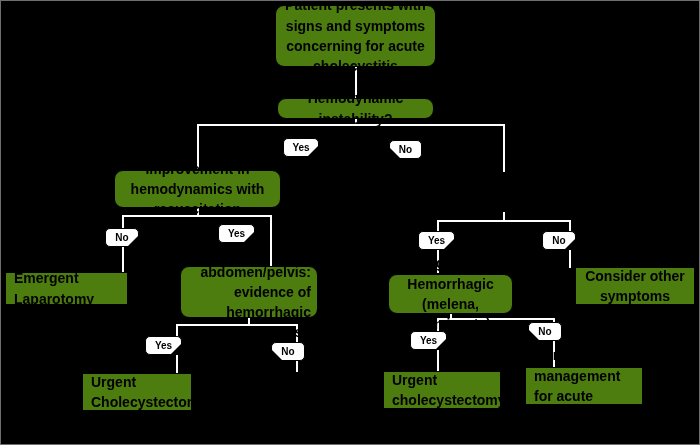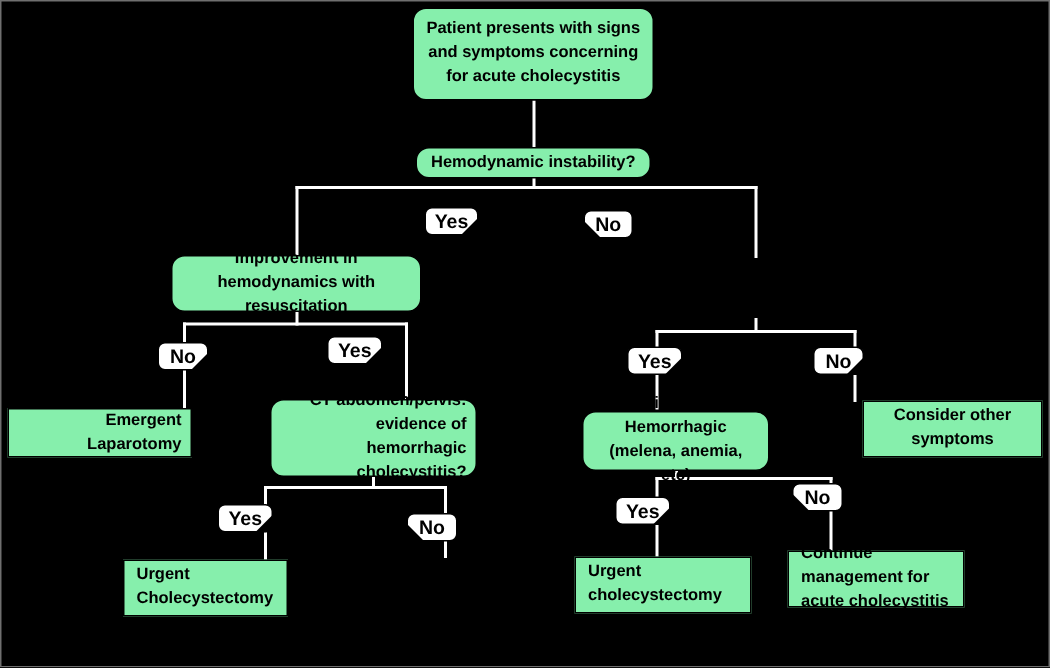--- a/index.html
+++ b/index.html
@@ -10,29 +10,29 @@
   #canvas {
     position: relative;
     width: 700px;
     height: 445px;
     background: #000000;
     overflow: hidden;
     font-family: "Liberation Sans", sans-serif;
   }
   .node {
     position: absolute;
-    background: #86efac;
+    background: #4d7c0f;
     color: #000000;
     border: 1px solid #000000;
     box-sizing: border-box;
     display: flex;
     align-items: center;
     justify-content: center;
     text-align: center;
-    font-size: 11px;
+    font-size: 14px;
     line-height: 1.45;
     font-weight: 700;
     padding: 4px 6px;
   }
   .node.rounded {
     border-radius: 9px;
   }
   .node.sharp {
     border-radius: 0;
   }
@@ -43,21 +43,21 @@
   .label {
     position: absolute;
     background: #ffffff;
     color: #000000;
     border: 1px solid #000000;
     border-radius: 5px;
     box-sizing: border-box;
     display: flex;
     align-items: center;
     justify-content: center;
-    font-size: 13px;
+    font-size: 10px;
     font-weight: 700;
     line-height: 1;
   }
   .label .clip {
     position: absolute;
     right: -1px;
     bottom: -1px;
     width: 12px;
     height: 12px;
     background: #000000;
@@ -113,21 +113,21 @@
   <div class="conn" style="left:437px; top:318px; width:2px; height:54px;"></div>
   <div class="conn" style="left:553px; top:318px; width:2px; height:50px;"></div>
 
   <div class="node rounded" style="left:275px; top:5px; width:161px; height:62px;">Patient presents with signs and symptoms concerning for acute cholecystitis</div>
 
   <div class="node rounded" style="left:114px; top:170px; width:167px; height:38px;">Improvement in hemodynamics with resuscitation</div>
 
   <div class="node rounded" style="left:277px; top:98px; width:157px; height:21px;">Hemodynamic instability?</div>
 
 
-  <div class="node sharp left" style="left:5px; top:272px; width:123px; height:33px; padding-left:8px;text-align:right;">Emergent Laparotomy</div>
+  <div class="node sharp left" style="left:5px; top:272px; width:123px; height:33px; padding-left:8px;">Emergent Laparotomy</div>
 
   <div class="node rounded" style="left:180px; top:266px; width:138px; height:52px;text-align:right;">CT abdomen/pelvis: evidence of hemorrhagic cholecystitis?</div>
 
   <div class="node rounded" style="left:388px; top:256px; width:125px; height:40px;margin-top:18px;">Signs of Hemorrhagic (melena, anemia, etc)</div>
 
   <div class="node sharp" style="left:575px; top:267px; width:120px; height:38px;">Consider other symptoms</div>
 
   <div class="node sharp left" style="left:82px; top:373px; width:110px; height:38px; padding-left:8px;">Urgent Cholecystectomy</div>
 
 

